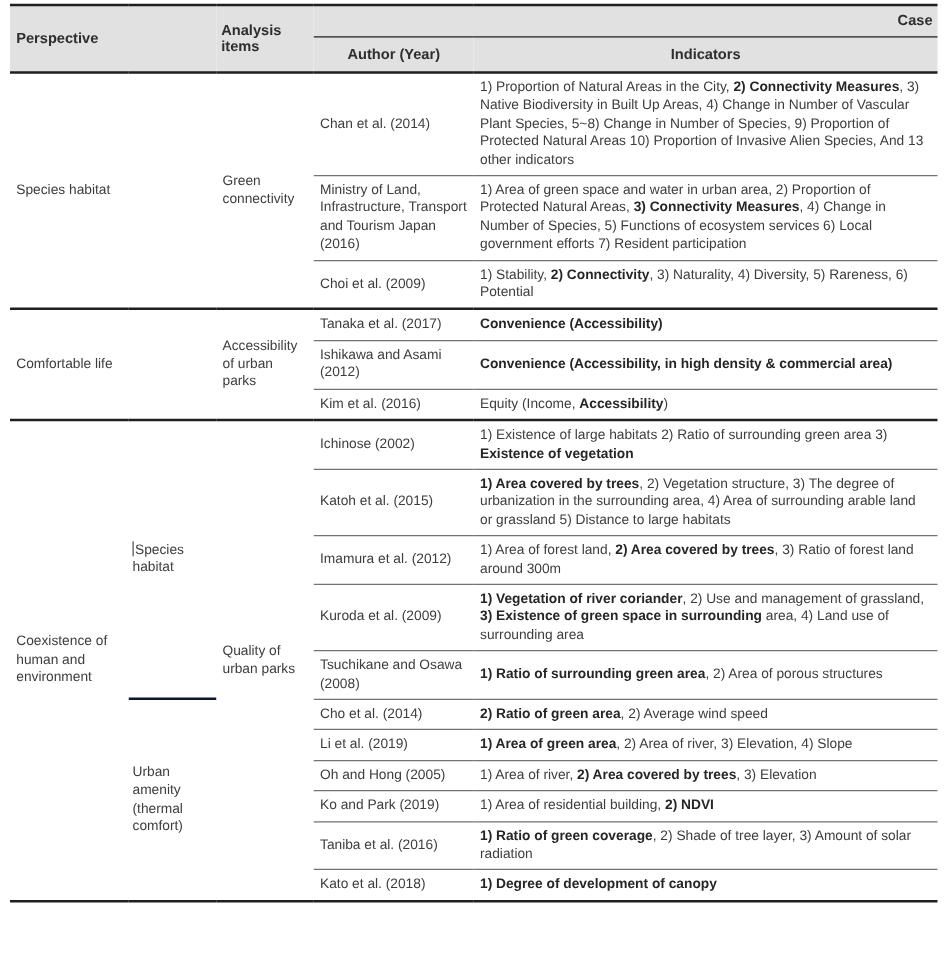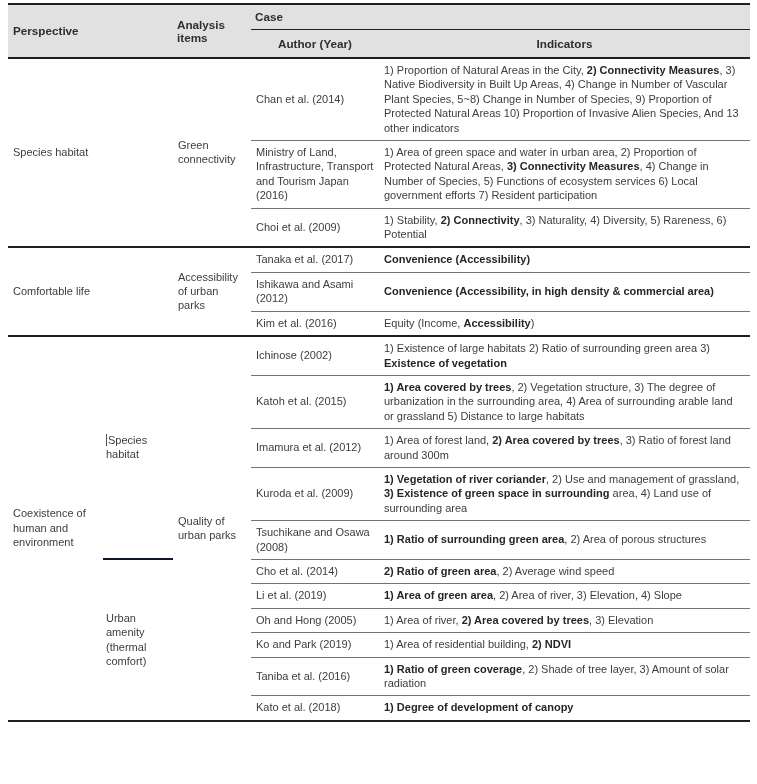--- a/index.html
+++ b/index.html
@@ -33,21 +33,21 @@
     font-weight: bold;
     color: #2e2e2e;
     vertical-align: middle;
     padding: 2px 4px;
     line-height: 13.5px;
   }
   thead tr.h1 { height: 25px; }
   thead tr.h2 { height: 29px; }
   th.h-persp { text-align: left; padding-left: 5px; }
   th.h-analysis { text-align: left; }
-  th.h-case { text-align: left; border-bottom: 1px solid #1f1f1f; }
+  th.h-case { text-align: right; border-bottom: 1px solid #1f1f1f; }
   th.h-author, th.h-ind { text-align: center; }
 
   tbody td {
     font-size: 11px;
     line-height: 14.4px;
     color: #3d3d3d;
     vertical-align: middle;
     padding: 4px 5px 5px 5px;
   }
   tr.sec > td { border-top: 2px solid #1f1f1f; }

